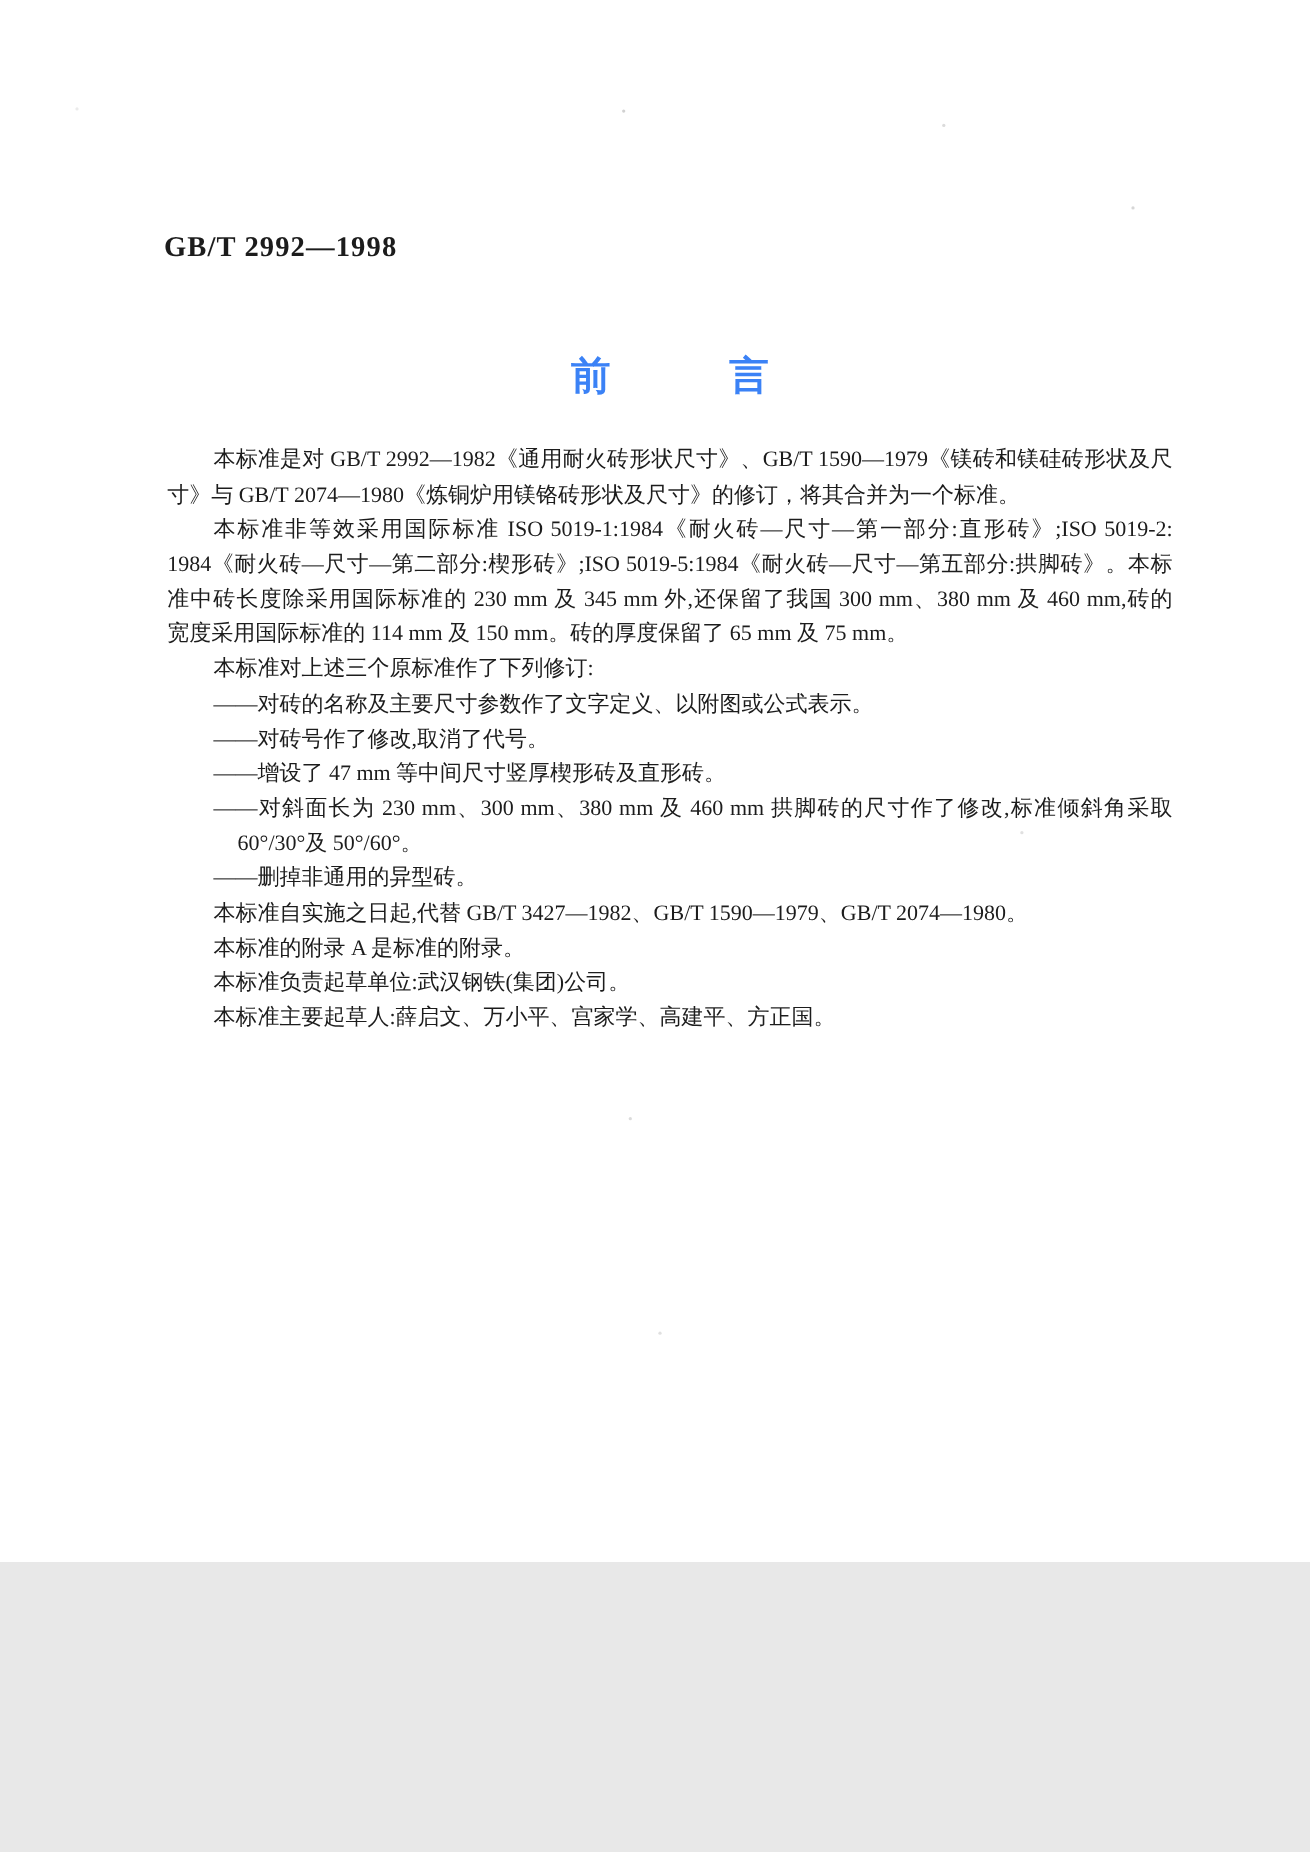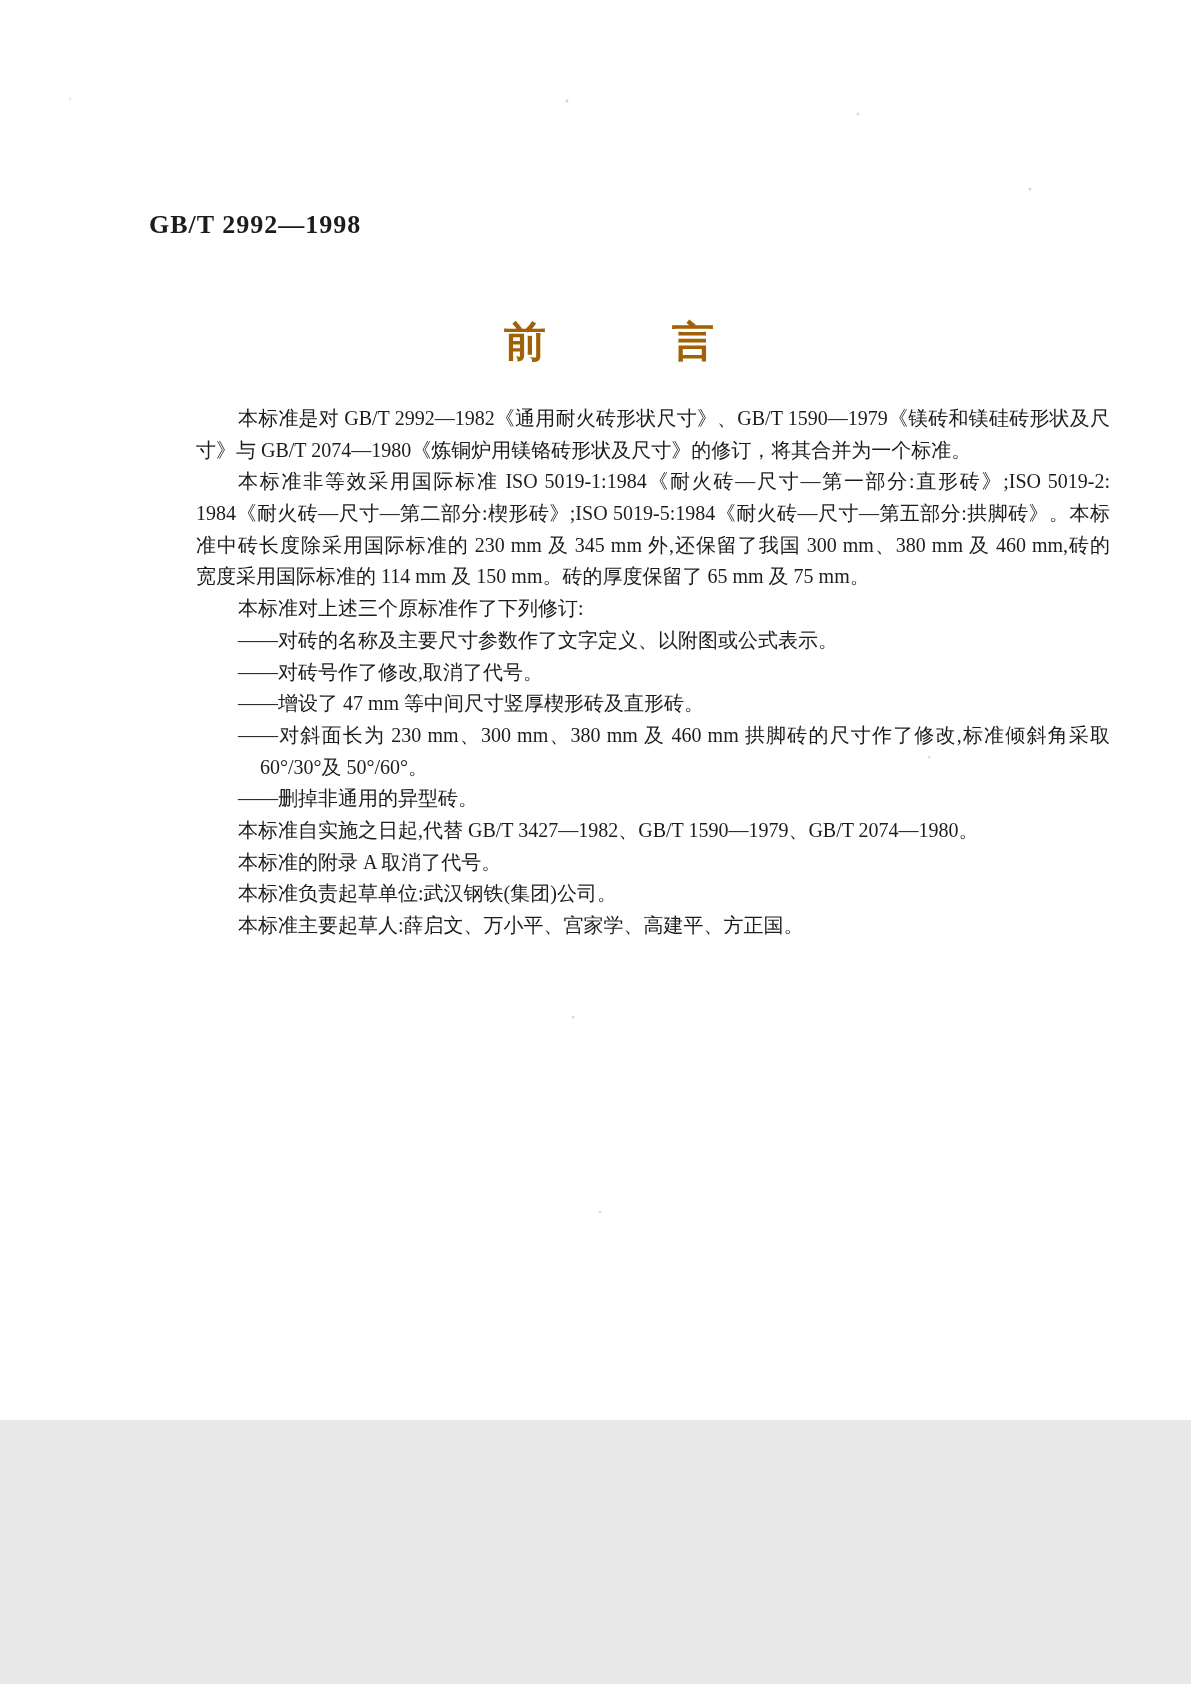--- a/index.html
+++ b/index.html
@@ -21,41 +21,40 @@
     font-weight: bold;
     letter-spacing: 1px;
     font-family: "Liberation Serif", "DejaVu Serif", serif;
   }
   .doc-title {
     position: absolute;
     left: 152px;
     top: 320px;
     width: 914px;
     text-align: center;
-    font-size: 42px;
+    font-size: 36px;
     line-height: 44px;
     font-weight: bold;
     font-family: "Liberation Sans", "DejaVu Sans", sans-serif;
-    color: #a16207;
+    color: #3b82f6;
   }
   .body-text {
     position: absolute;
     left: 152px;
     top: 403px;
     width: 914px;
     font-size: 20px;
     line-height: 31.7px;
   }
   .bline {
     width: 914px;
     height: 31.7px;
     box-sizing: border-box;
     text-align: left;
     white-space: nowrap;
-    margin-left: 44px;
   }
   .indent2 { padding-left: 42px; }
   .indent3 { padding-left: 64px; }
   .just {
     white-space: normal;
     text-align: justify;
     text-align-last: justify;
   }
   .page-number {
     position: absolute;
@@ -100,20 +99,20 @@
     <div class="bline just">准中砖长度除采用国际标准的 230 mm 及 345 mm 外,还保留了我国 300 mm、380 mm 及 460 mm,砖的</div>
     <div class="bline">宽度采用国际标准的 114 mm 及 150 mm。砖的厚度保留了 65 mm 及 75 mm。</div>
     <div class="bline indent2">本标准对上述三个原标准作了下列修订:</div>
     <div class="bline indent2">——对砖的名称及主要尺寸参数作了文字定义、以附图或公式表示。</div>
     <div class="bline indent2">——对砖号作了修改,取消了代号。</div>
     <div class="bline indent2">——增设了 47 mm 等中间尺寸竖厚楔形砖及直形砖。</div>
     <div class="bline indent2 just">——对斜面长为 230 mm、300 mm、380 mm 及 460 mm 拱脚砖的尺寸作了修改,标准倾斜角采取</div>
     <div class="bline indent3">60°/30°及 50°/60°。</div>
     <div class="bline indent2">——删掉非通用的异型砖。</div>
     <div class="bline indent2">本标准自实施之日起,代替 GB/T 3427—1982、GB/T 1590—1979、GB/T 2074—1980。</div>
-    <div class="bline indent2">本标准的附录 A 取消了代号。</div>
+    <div class="bline indent2">本标准的附录 A 是标准的附录。</div>
     <div class="bline indent2">本标准负责起草单位:武汉钢铁(集团)公司。</div>
     <div class="bline indent2">本标准主要起草人:薛启文、万小平、宫家学、高建平、方正国。</div>
   </div>
 
   <div class="page-number">I</div>
 
 </div>
 
 </body></html>

